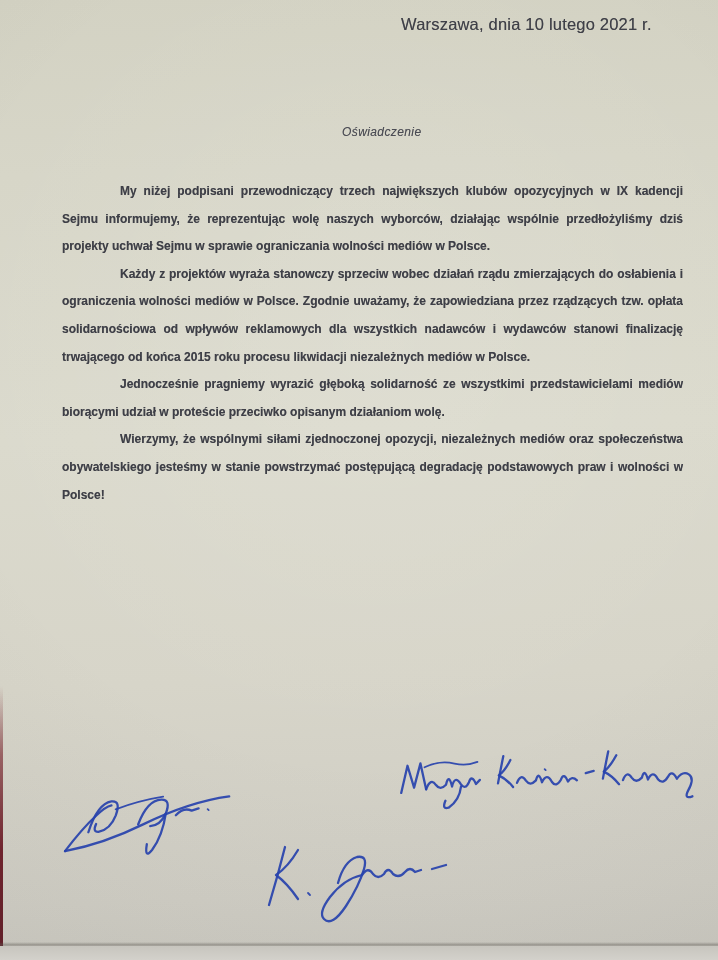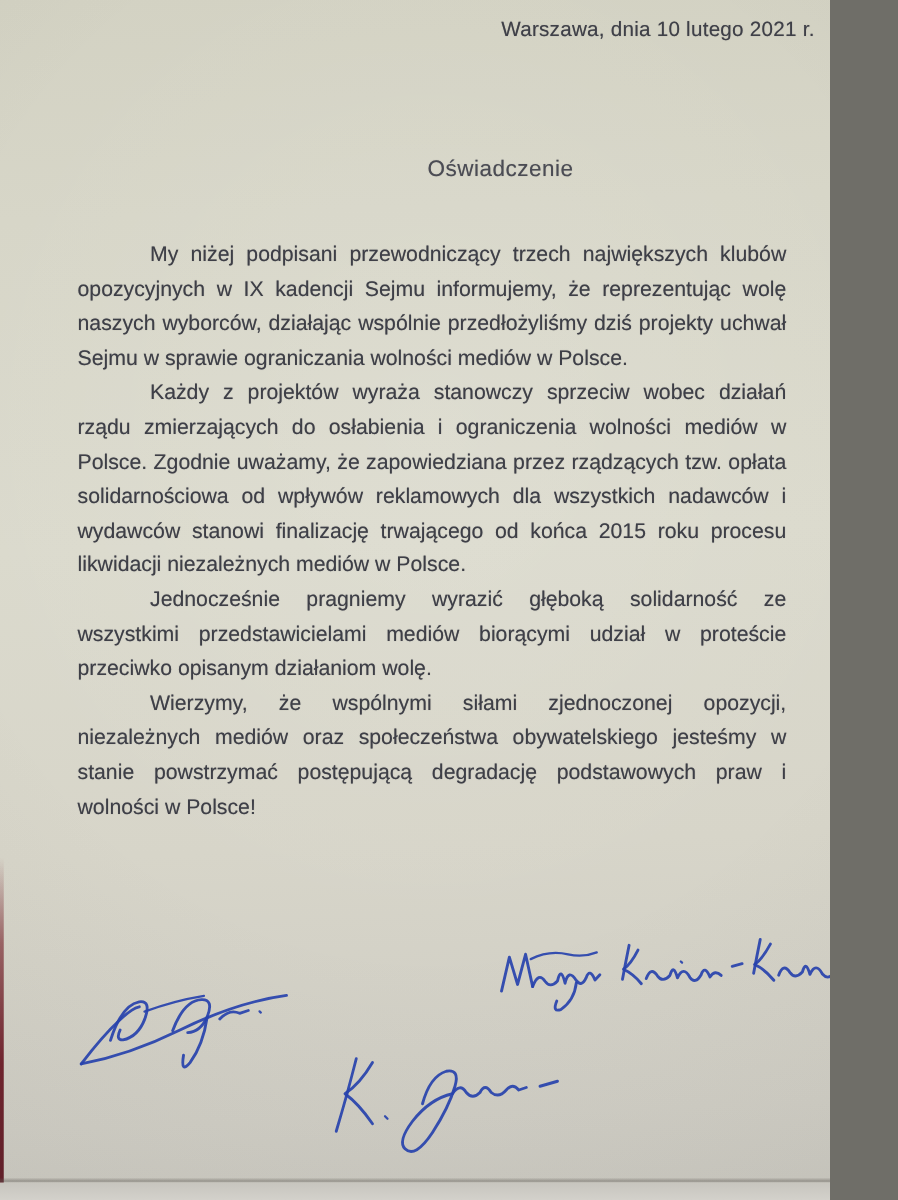--- a/index.html
+++ b/index.html
@@ -1,18 +1,18 @@
 <!DOCTYPE html>
 <html lang="pl"><head>
 <meta charset="utf-8">
 <style>
   html,body{margin:0;padding:0;background:#6f6e68;}
   .photo{
     position:relative;
-    width:664px;height:960px;
+    width:718px;height:960px;
     overflow:hidden;
     font-family:"Liberation Sans","DejaVu Sans",sans-serif;
     background:
       radial-gradient(130% 95% at 52% 36%, rgba(255,255,255,0.10) 0%, rgba(255,255,255,0.0) 45%, rgba(40,40,35,0.07) 100%),
       linear-gradient(178deg, #d3d2c3 0%, #d7d6c8 18%, #dbdacd 45%, #d7d5c9 70%, #cfcdc4 92%, #cac8c0 100%);
   }
   
   .edge-line{
     position:absolute;left:0;right:0;top:942px;height:4px;
     background:linear-gradient(to bottom, rgba(96,92,86,0) 0%, rgba(96,92,86,0.45) 70%, rgba(96,92,86,0.25) 100%);
@@ -28,29 +28,30 @@
   }
 
   .dateline{
     position:absolute;left:401px;top:15px;
     font-size:16.5px;color:#3f4048;letter-spacing:0.2px;
     text-shadow:0 0 0.6px rgba(63,64,72,0.55);
     white-space:nowrap;
   }
   .title{
     position:absolute;left:342px;top:125px;
-    font-size:18px;color:#4b4c54;letter-spacing:0.4px;
+    font-size:12px;font-style:italic;color:#4b4c54;letter-spacing:0.4px;
     text-shadow:0 0 0.6px rgba(75,76,84,0.5);
     white-space:nowrap;
   }
   .bodytext{
-    position:absolute;left:62px;right:35px;top:190px;
-    font-size:17px;line-height:27.6px;color:#3e3f47;
+    position:absolute;left:62px;right:35px;top:178px;
+    font-size:12px;line-height:27.6px;color:#3e3f47;
     text-align:justify;
     text-shadow:0 0 0.6px rgba(62,63,71,0.55);
+    font-weight:bold;
   }
   .bodytext p{margin:0;text-indent:58px;}
 
   .sig{position:absolute;}
   .sig svg{display:block;width:100%;height:100%;}
   .sig path{fill:none;stroke:#2742ad;stroke-width:2.3;stroke-linecap:round;stroke-linejoin:round;opacity:0.92;}
   .sig .thin{stroke-width:1.8;}
   .sig-left{left:58px;top:778px;width:190px;height:85px;transform:rotate(-2deg);}
   .sig-mid{left:260px;top:831px;width:215px;height:100px;}
   .sig-right{left:395px;top:744px;width:312px;height:78px;transform:rotate(-1.5deg);}

